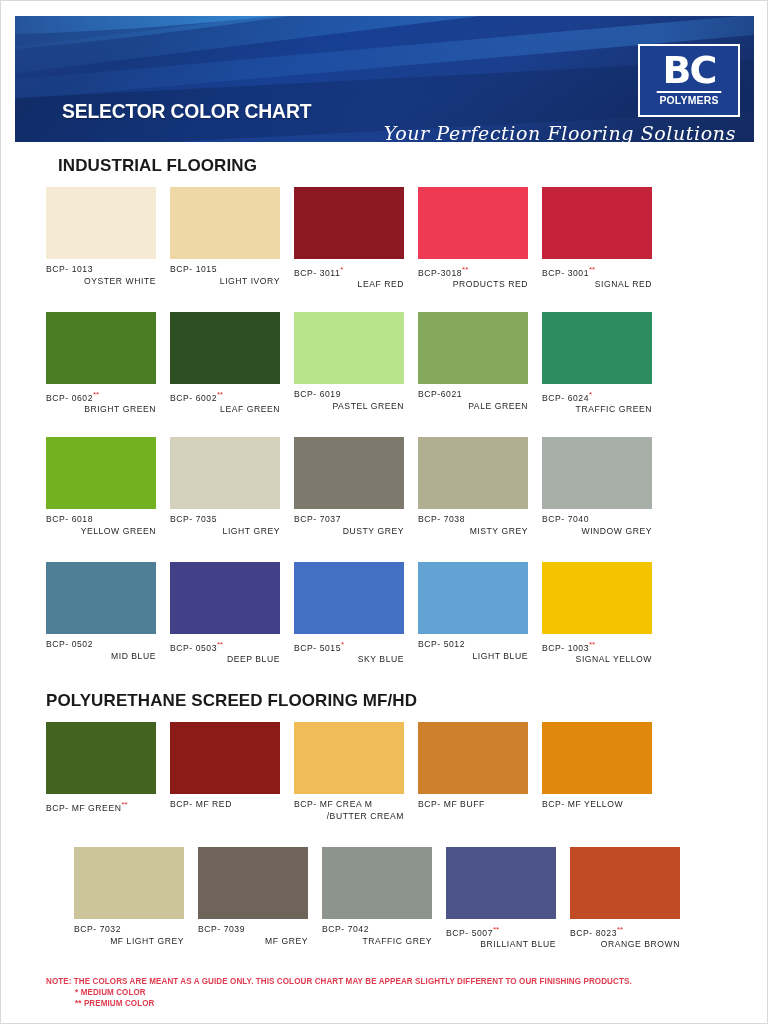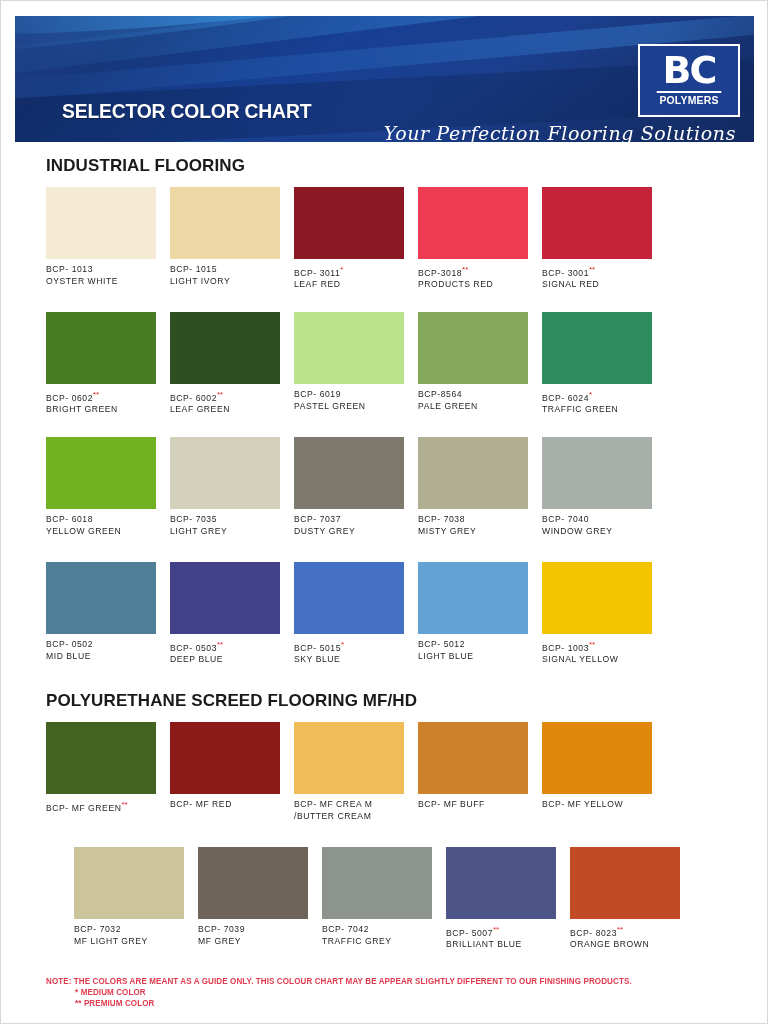--- a/index.html
+++ b/index.html
@@ -134,21 +134,21 @@
   
   .section-title {
     position: absolute;
     left: 45px;
     color: #1a1a1a;
     font-size: 17px;
     font-weight: bold;
     letter-spacing: 0.1px;
     white-space: nowrap;
   }
-  #sec-industrial { top: 155px; }
+  #sec-industrial { top: 155px; margin-left: 12px; }
   #sec-poly       { top: 690px; }
 
   
   .grid-row {
     position: absolute;
     left: 45px;
     width: 676px;
     display: flex;
     gap: 14px;
   }
@@ -169,21 +169,21 @@
     line-height: 11.5px;
     white-space: nowrap;
     font-family: "Liberation Sans", sans-serif;
   }
   .cap .star {
     color: #e1252b;
     font-size: 8px;
     vertical-align: super;
     letter-spacing: 0;
   }
-  .cap .l2 { display: block; }
+  .cap .l2 { display: block; text-align: right; }
 
   
   .note {
     position: absolute;
     left: 45px;
     top: 975px;
     color: #e03a4e;
     font-size: 8.3px;
     font-weight: bold;
     letter-spacing: 0.1px;
@@ -249,21 +249,21 @@
         <div class="cell">
           <div class="chip" style="background: rgb(46, 79, 34);"></div>
           <div class="cap"><span>BCP- 6002</span><span class="star">**</span><span class="l2">LEAF GREEN</span></div>
         </div>
         <div class="cell">
           <div class="chip" style="background: rgb(185, 228, 139);"></div>
           <div class="cap"><span>BCP- 6019</span><span class="l2">PASTEL  GREEN</span></div>
         </div>
         <div class="cell">
           <div class="chip" style="background: rgb(133, 169, 92);"></div>
-          <div class="cap"><span>BCP-8564</span><span class="l2">PALE GREEN</span></div>
+          <div class="cap"><span>BCP-6021</span><span class="l2">PALE GREEN</span></div>
         </div>
         <div class="cell">
           <div class="chip" style="background: rgb(46, 141, 95);"></div>
           <div class="cap"><span>BCP- 6024</span><span class="star">*</span><span class="l2">TRAFFIC GREEN</span></div>
         </div>
       </div>
       <div class="grid-row" style="top: 436px;">
         <div class="cell">
           <div class="chip" style="background: rgb(114, 178, 34);"></div>
           <div class="cap"><span>BCP- 6018</span><span class="l2">YELLOW GREEN</span></div>

